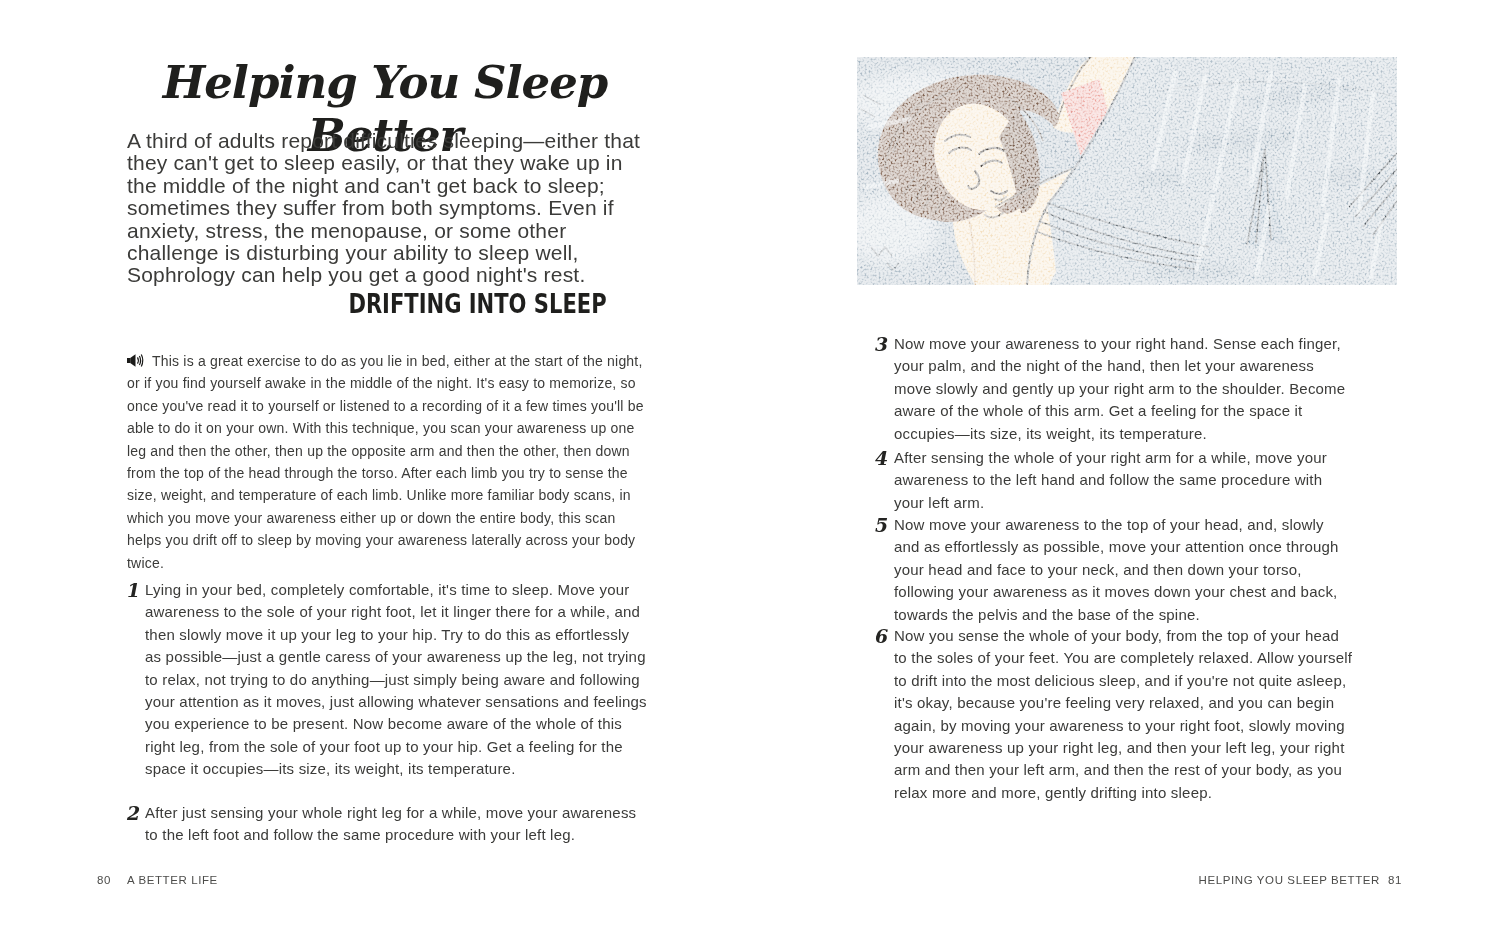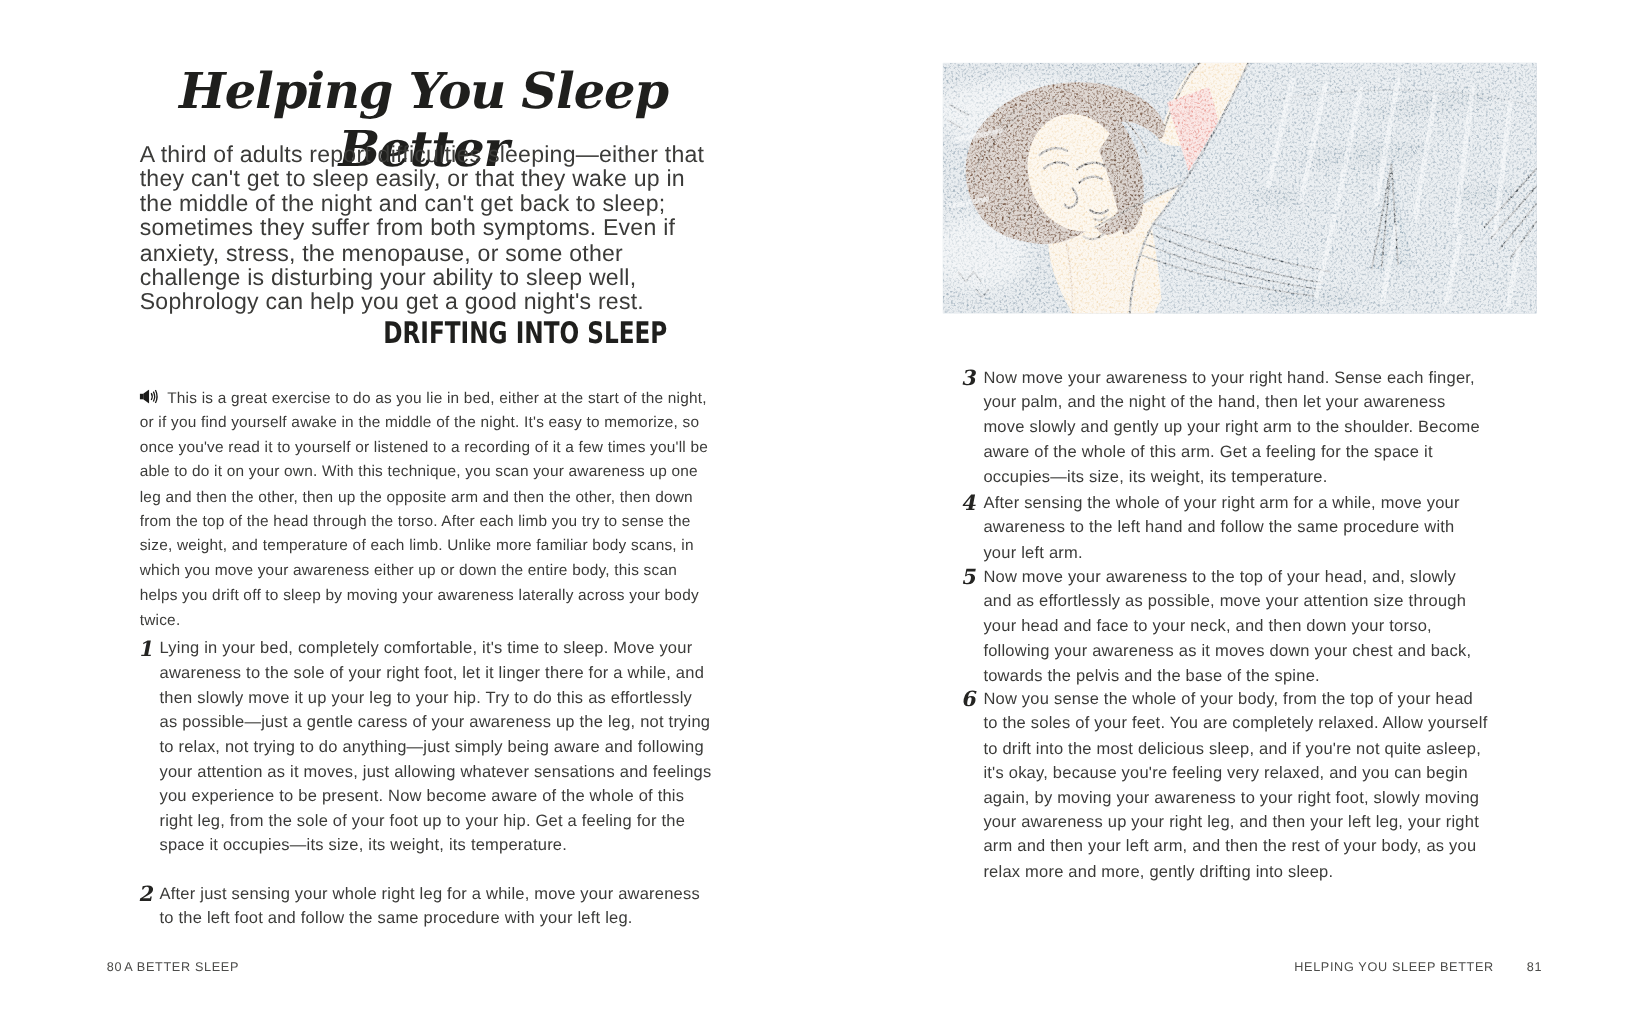--- a/index.html
+++ b/index.html
@@ -66,23 +66,23 @@
   .step-1 { left: 127px; top: 579px; width: 520px; }
   .step-2 { left: 127px; top: 802px; width: 520px; }
 
   .footer {
     top: 874px;
     font-size: 11.5px;
     letter-spacing: 0.6px;
     color: #4c4c4a;
   }
   .footer-left { left: 97px; }
-  .footer-left .pgnum { margin-right: 2px; }
+  .footer-left .pgnum { margin-right: 16px; }
   .footer-right { right: 98px; text-align: right; }
-  .footer-right .pgnum { margin-left: 30px; }
+  .footer-right .pgnum { margin-left: 8px; }
 
   
   .illustration {
     left: 857px; top: 57px; width: 540px; height: 228px;
   }
   .step-3 { left: 875px; top: 333px; width: 478px; }
   .step-4 { left: 875px; top: 447px; width: 478px; }
   .step-5 { left: 875px; top: 514px; width: 478px; }
   .step-6 { left: 875px; top: 625px; width: 478px; }
   .rstep { grid-template-columns: 18px auto; }
@@ -110,21 +110,21 @@
   <span class="step-num">1</span>
   <span>Lying in your bed, completely comfortable, it's time to sleep. Move your awareness to the sole of your right foot, let it linger there for a while, and then slowly move it up your leg to your hip. Try to do this as effortlessly as possible—just a gentle caress of your awareness up the leg, not trying to relax, not trying to do anything—just simply being aware and following your attention as it moves, just allowing whatever sensations and feelings you experience to be present. Now become aware of the whole of this right leg, from the sole of your foot up to your hip. Get a feeling for the space it occupies—its size, its weight, its temperature.</span>
 </div>
 
 <div class="abs step step-2">
   <span class="step-num">2</span>
   <span>After just sensing your whole right leg for a while, move your awareness to the left foot and follow the same procedure with your left leg.</span>
 </div>
 
 <div class="abs footer footer-left">
-  <span class="pgnum">80</span><span>A BETTER SLEEP</span>
+  <span class="pgnum">80</span><span>A BETTER LIFE</span>
 </div>
 
 <div class="abs illustration">
   <svg width="540" height="228" viewBox="0 0 540 228">
     <defs>
       <filter id="speck" x="0%" y="0%" width="100%" height="100%">
         <feTurbulence type="fractalNoise" baseFrequency="0.5" numOctaves="2" seed="7" result="n"></feTurbulence>
         <feColorMatrix in="n" type="matrix" values="0 0 0 0 1  0 0 0 0 1  0 0 0 0 1  1.6 1.6 1.6 0 -1.5"></feColorMatrix>
       </filter>
       <filter id="blur8">
@@ -221,21 +221,21 @@
   <span>Now move your awareness to your right hand. Sense each finger, your palm, and the night of the hand, then let your awareness move slowly and gently up your right arm to the shoulder. Become aware of the whole of this arm. Get a feeling for the space it occupies—its size, its weight, its temperature.</span>
 </div>
 
 <div class="abs step rstep step-4">
   <span class="step-num">4</span>
   <span>After sensing the whole of your right arm for a while, move your awareness to the left hand and follow the same procedure with your left arm.</span>
 </div>
 
 <div class="abs step rstep step-5">
   <span class="step-num">5</span>
-  <span>Now move your awareness to the top of your head, and, slowly and as effortlessly as possible, move your attention size through your head and face to your neck, and then down your torso, following your awareness as it moves down your chest and back, towards the pelvis and the base of the spine.</span>
+  <span>Now move your awareness to the top of your head, and, slowly and as effortlessly as possible, move your attention once through your head and face to your neck, and then down your torso, following your awareness as it moves down your chest and back, towards the pelvis and the base of the spine.</span>
 </div>
 
 <div class="abs step rstep step-6">
   <span class="step-num">6</span>
   <span>Now you sense the whole of your body, from the top of your head to the soles of your feet. You are completely relaxed. Allow yourself to drift into the most delicious sleep, and if you're not quite asleep, it's okay, because you're feeling very relaxed, and you can begin again, by moving your awareness to your right foot, slowly moving your awareness up your right leg, and then your left leg, your right arm and then your left arm, and then the rest of your body, as you relax more and more, gently drifting into sleep.</span>
 </div>
 
 <div class="abs footer footer-right">
   <span>HELPING YOU SLEEP BETTER</span><span class="pgnum">81</span>
 </div>

